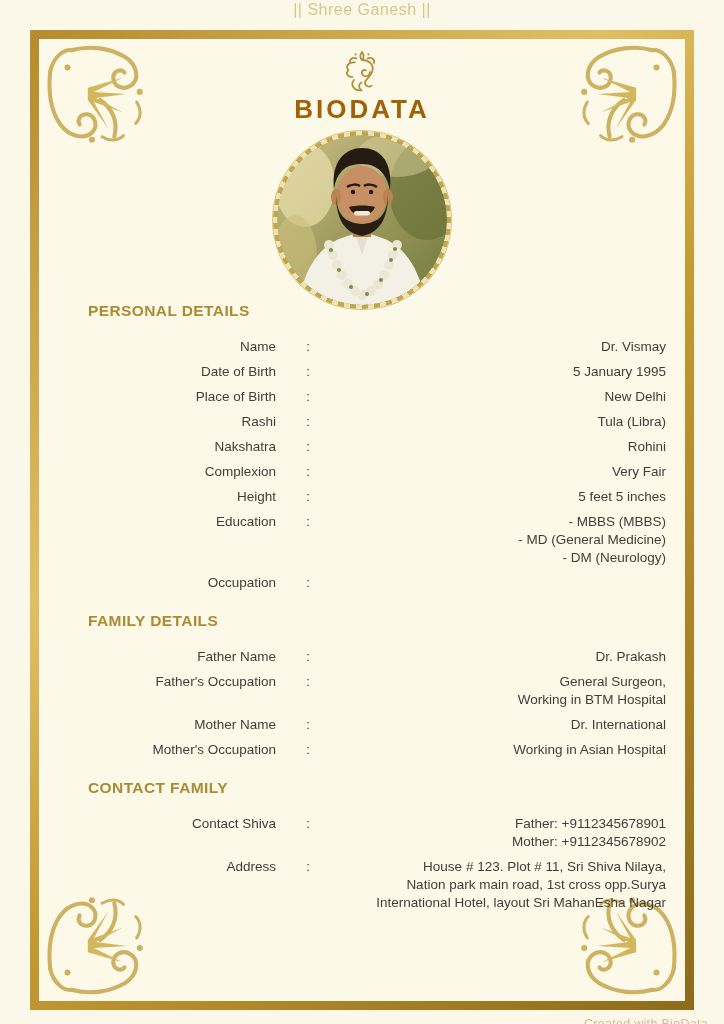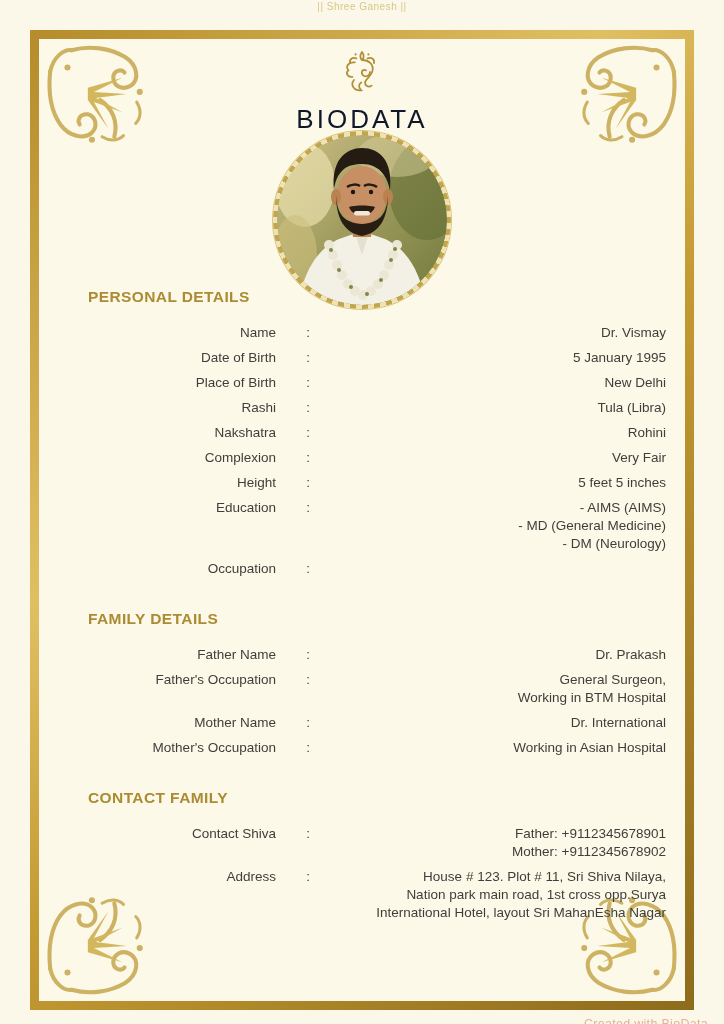--- a/index.html
+++ b/index.html
@@ -18,46 +18,46 @@
     box-sizing:border-box;
   }
   .corner{position:absolute;width:112px;height:112px;pointer-events:none;}
   .corner.tl{left:41px;top:41px;}
   .corner.tr{right:41px;top:41px;transform:scaleX(-1);}
   .corner.bl{left:41px;bottom:25px;transform:scaleY(-1);}
   .corner.br{right:41px;bottom:25px;transform:scale(-1,-1);}
   
   .blessing{
     position:absolute;top:1px;left:0;width:100%;text-align:center;
-    font-size:10px;color:#d9c787;letter-spacing:.5px;
+    font-size:16px;color:#d9c787;letter-spacing:.5px;
   }
   .ganesh{position:absolute;top:48px;left:50%;transform:translateX(-50%);}
   .doc-title{
     position:absolute;top:94px;left:0;width:100%;text-align:center;
-    font-size:26px;color:#0f172a;letter-spacing:3px;font-weight:400;margin-top:10px;
+    font-size:26px;color:#a16207;letter-spacing:3px;font-weight:700;
   }
   
   .photo-wrap{
     position:absolute;top:131px;left:50%;transform:translateX(-50%);
     width:178px;height:178px;border-radius:50%;
     background:repeating-conic-gradient(#c2a64f 0 4deg,#efe3b4 4deg 8deg);
     padding:4px;box-sizing:border-box;
     box-shadow:0 0 0 1px #d8c37a;
   }
   .photo{
     width:170px;height:170px;border-radius:50%;overflow:hidden;display:block;
   }
   
-  .content{position:absolute;left:88px;right:58px;top:288px;}
+  .content{position:absolute;left:88px;right:58px;top:302px;}
   .sec-h{
     margin:0 0 18px 0;font-size:15.5px;font-weight:bold;color:#ab8b33;
     letter-spacing:.4px;
   }
   section{margin:0;}
-  section + section .sec-h{margin-top:32px;}
+  section + section .sec-h{margin-top:20px;}
   .row{display:grid;grid-template-columns:188px 34px 1fr;margin-bottom:7px;}
   .lbl,.colon,.val{font-size:13.5px;line-height:18px;text-align:right;}
   .val div{white-space:nowrap;}
   
   .watermark{
     position:absolute;right:16px;bottom:-7px;font-size:12.5px;
     color:rgba(214,140,110,.65);letter-spacing:.3px;
   }
 </style>
 </head>
@@ -242,21 +242,21 @@
     <div class="colon">:</div>
     <div class="val">
               <div>5 feet 5 inches</div>
             </div>
   </div>
 
   <div class="row">
     <div class="lbl">Education</div>
     <div class="colon">:</div>
     <div class="val">
-              <div>- AIMS (AIMS)</div>
+              <div>- MBBS (MBBS)</div>
               <div>- MD (General Medicine)</div>
               <div>- DM (Neurology)</div>
             </div>
   </div>
 
   <div class="row">
     <div class="lbl">Occupation</div>
     <div class="colon">:</div>
   </div>
 </div>

